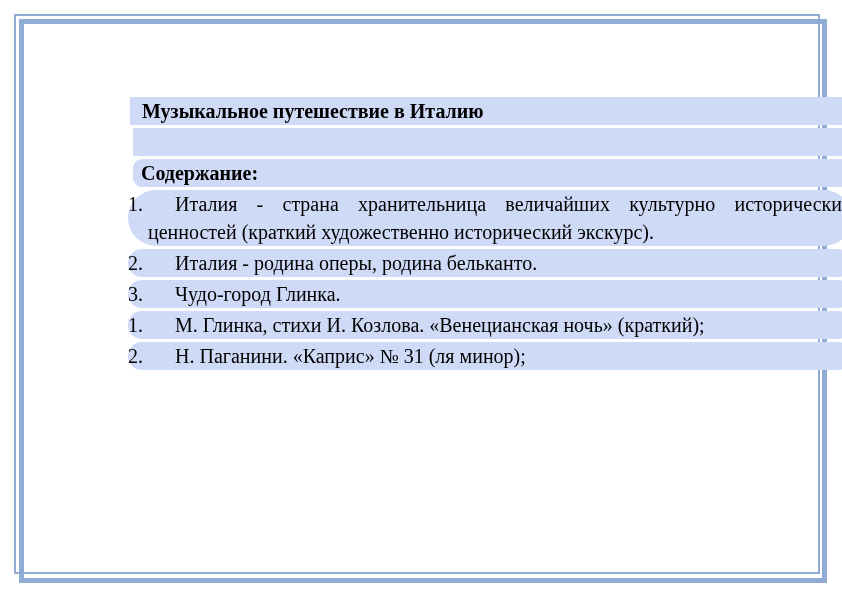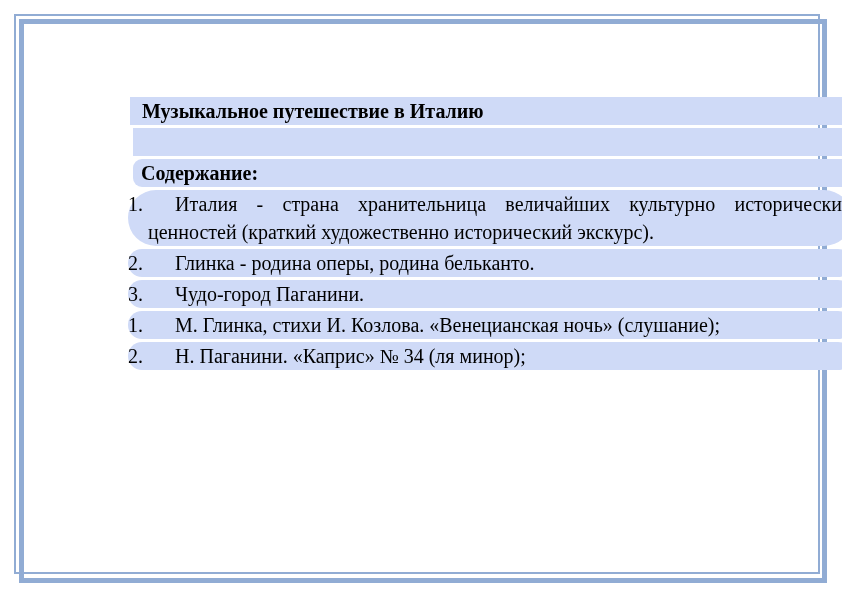--- a/index.html
+++ b/index.html
@@ -79,19 +79,19 @@
 <div class="page">
   <div class="frame-thin"></div>
   <div class="frame-thick"></div>
 
   <div class="content">
     <p class="para title">Музыкальное путешествие в Италию</p>
     <p class="para blank">&nbsp;</p>
     <div id="sections">
         <p class="para heading">Содержание:</p>
         <p class="para item"><span class="num">1.</span><span>Италия - страна хранительница величайших культурно исторических ценностей (краткий художественно исторический экскурс).</span></p>
-        <p class="para item"><span class="num">2.</span><span>Глинка - родина оперы, родина бельканто.</span></p>
-        <p class="para item"><span class="num">3.</span><span>Чудо-город Паганини.</span></p>
-        <p class="para item"><span class="num">1.</span><span>М. Глинка, стихи И. Козлова. «Венецианская ночь» (слушание);</span></p>
-        <p class="para item"><span class="num">2.</span><span>Н. Паганини. «Каприс» № 34 (ля минор);</span></p>
+        <p class="para item"><span class="num">2.</span><span>Италия - родина оперы, родина бельканто.</span></p>
+        <p class="para item"><span class="num">3.</span><span>Чудо-город Глинка.</span></p>
+        <p class="para item"><span class="num">1.</span><span>М. Глинка, стихи И. Козлова. «Венецианская ночь» (краткий);</span></p>
+        <p class="para item"><span class="num">2.</span><span>Н. Паганини. «Каприс» № 31 (ля минор);</span></p>
       </div>
   </div>
 </div>
 
 </body></html>

